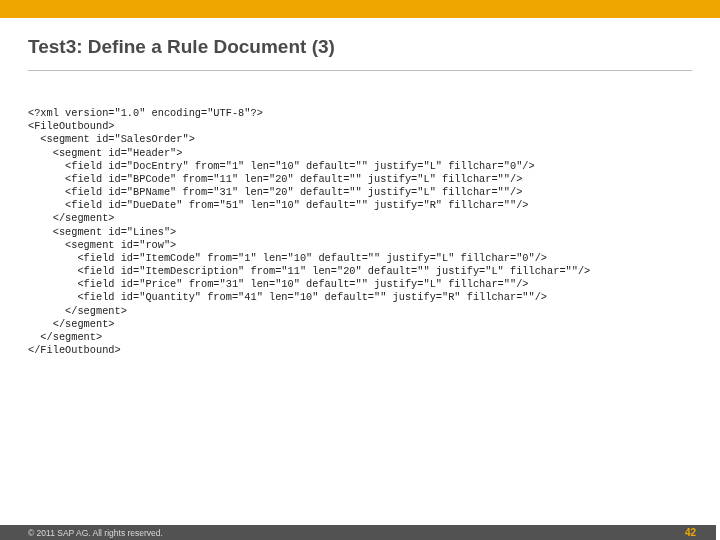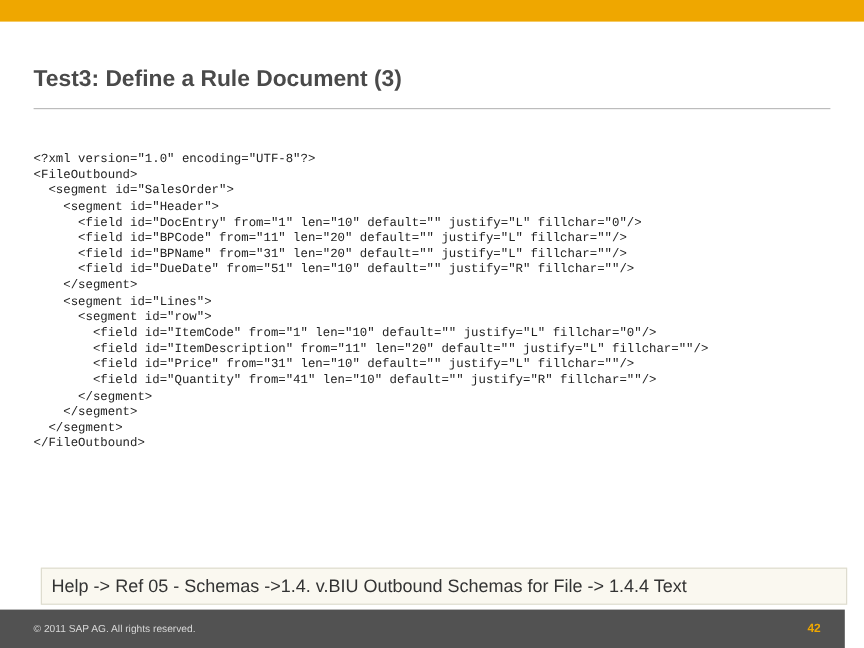--- a/index.html
+++ b/index.html
@@ -19,21 +19,20 @@
   .top-bar {
     width: 100%;
     height: 18px;
     background: #efa700;
   }
   .title {
     font-size: 19px;
     font-weight: bold;
     color: #4a4a4a;
     padding: 18px 28px 6px 28px;
-    margin-top: 20px;
   }
   .divider {
     margin: 6px 28px 0 28px;
     border: none;
     border-top: 1px solid #bcbcbc;
   }
   .code-block {
     margin: 36px 28px 0 28px;
     font-family: "Courier New", Courier, monospace;
     font-size: 10.3px;
@@ -48,23 +47,23 @@
     bottom: 36px;
     background: #faf8f0;
     border: 1px solid #dedccf;
     padding: 6px 8px;
     font-size: 15px;
     color: #333;
   }
   .footer {
     position: absolute;
     left: 0;
-    right: 16px;
+    right: 4px;
     bottom: 0;
-    height: 32px;
+    height: 15px;
     background: #525252;
     color: #d8d8d8;
     font-size: 8.5px;
     display: flex;
     align-items: center;
     justify-content: space-between;
     padding: 0 20px 0 28px;
   }
   .page-num {
     color: #efa700;
@@ -94,19 +93,18 @@
       &lt;segment id="row"&gt;
         &lt;field id="ItemCode" from="1" len="10" default="" justify="L" fillchar="0"/&gt;
         &lt;field id="ItemDescription" from="11" len="20" default="" justify="L" fillchar=""/&gt;
         &lt;field id="Price" from="31" len="10" default="" justify="L" fillchar=""/&gt;
         &lt;field id="Quantity" from="41" len="10" default="" justify="R" fillchar=""/&gt;
       &lt;/segment&gt;
     &lt;/segment&gt;
   &lt;/segment&gt;
 &lt;/FileOutbound&gt;</div>
 
-  <div class="help-bar">Help -&gt; Ref 05 - Schemas -&gt;1.4. v.BIU Outbound Schemas for File -&gt; 1.4.4 Text</div>
 
   <div class="footer">
     <span>© 2011 SAP AG. All rights reserved.</span>
     <span class="page-num">42</span>
   </div>
 </div>
 
 </body></html>

